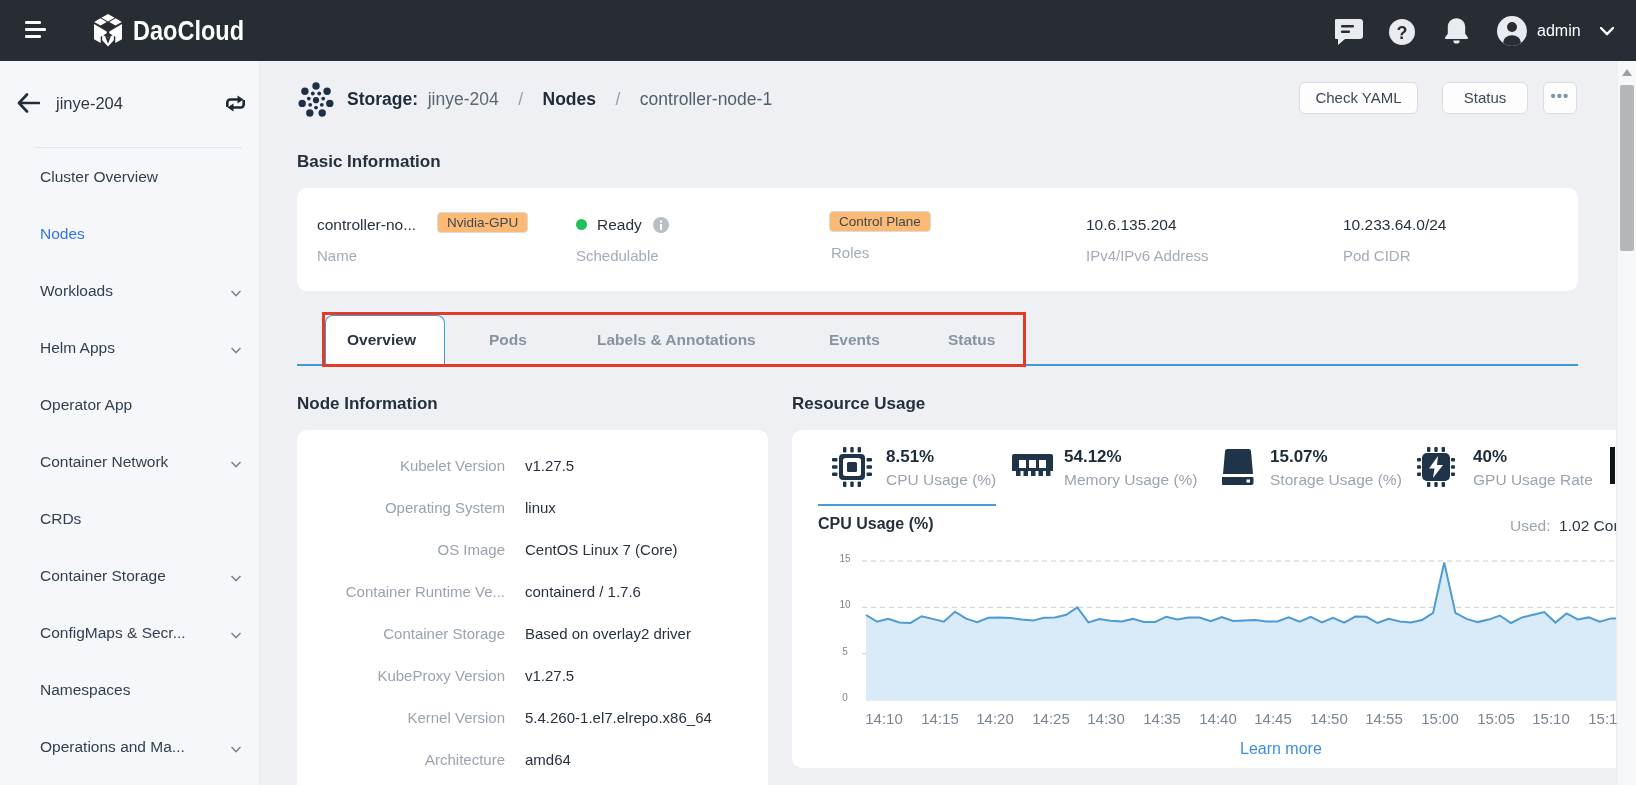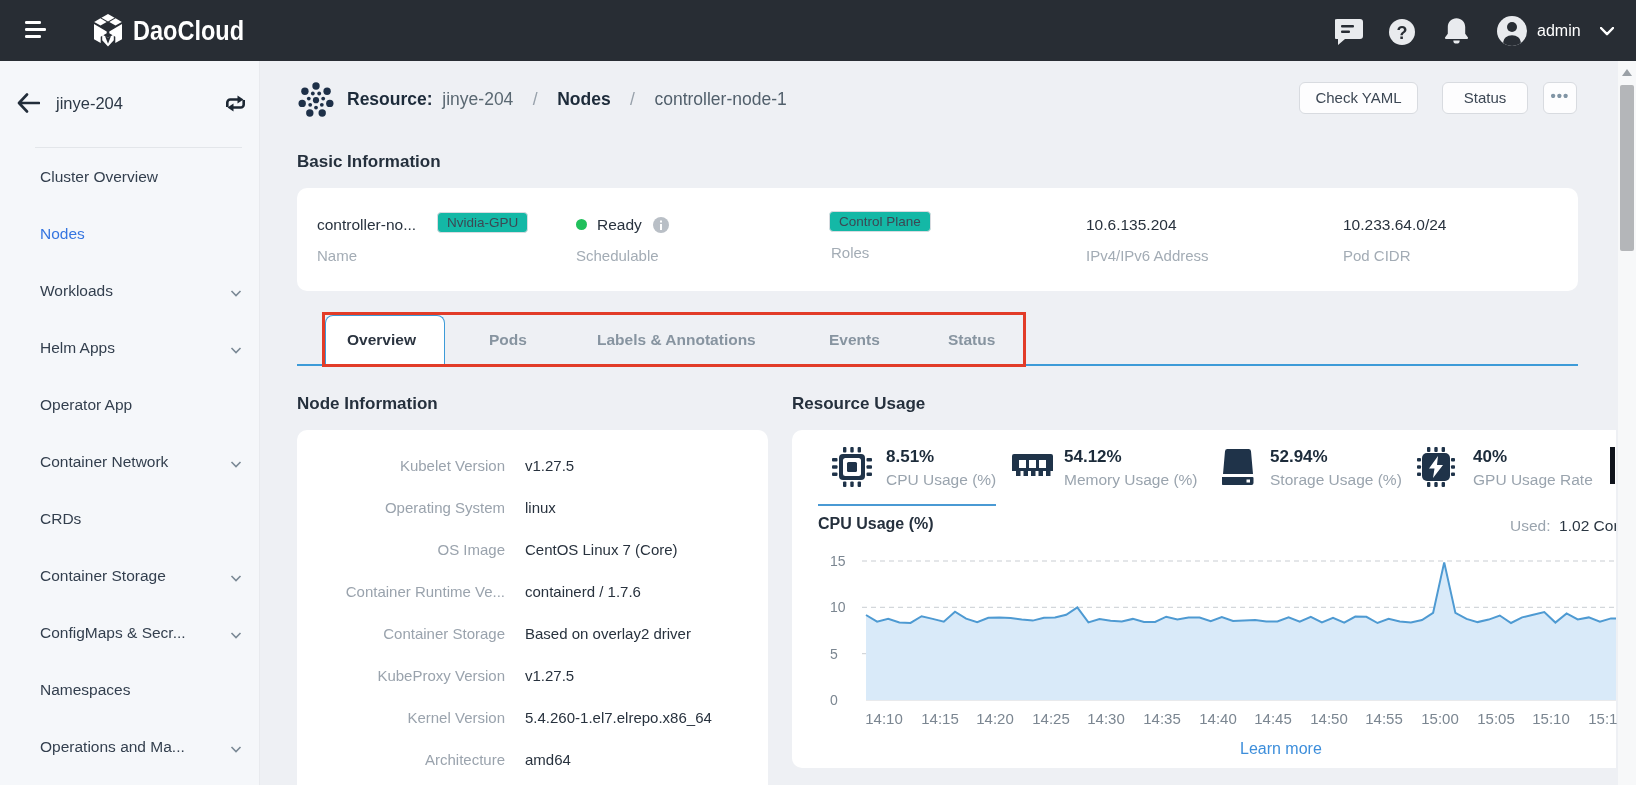--- a/index.html
+++ b/index.html
@@ -13,32 +13,32 @@
 
 #sidebar { position:absolute; left:0; top:61px; width:260px; height:724px; background:#f5f7fa; border-right:1px solid #e8eaee; }
 .nav-item { position:absolute; left:40px; width:200px; font-size:15.5px; color:#333f4e; font-weight:500; white-space:nowrap; }
 .nav-chev { position:absolute; left:229px; width:14px; height:14px; }
 
 .h-section { position:absolute; font-size:17px; font-weight:bold; color:#25303d; }
 .card { position:absolute; background:#fff; border-radius:10px; }
 .btn { position:absolute; height:32px; background:#fdfdfe; border:1px solid #d8dbe0; border-radius:6px; font-size:15px; color:#3c4754; text-align:center; line-height:30px; }
 .lbl { color:#a3acb5; font-size:15px; }
 .val { color:#28323e; font-size:15.5px; font-weight:500; }
-.tag { display:inline-block; border:1px solid #d8dbe0; border-radius:4px; background:#14b8a6; color:#3c4854; font-size:13.5px; padding:2px 9px; }
+.tag { display:inline-block; border:1px solid #d8dbe0; border-radius:4px; background:#fdba74; color:#3c4854; font-size:13.5px; padding:2px 9px; }
 
 .tab-lbl { position:absolute; top:331px; font-size:15.5px; font-weight:bold; color:#8794a0; }
 
 .ni-lbl { position:absolute; left:297px; width:208px; text-align:right; font-size:15px; color:#9aa3ad; }
 .ni-val { position:absolute; left:525px; font-size:15px; color:#28323e; font-weight:400; white-space:nowrap; }
 
 .m-pct { position:absolute; font-size:17px; font-weight:bold; color:#1c2b3a; }
 .m-lbl { position:absolute; font-size:15.5px; color:#9aa4ae; white-space:nowrap; }
 
 .xl { position:absolute; top:710px; width:56px; text-align:center; font-size:15px; color:#7b8691; }
-.yl { position:absolute; width:30px; text-align:left; font-size:14px; color:#7b8691; }
+.yl { position:absolute; width:30px; text-align:center; font-size:10px; color:#7b8691; }
 </style>
 </head>
 <body>
 
 <div id="topbar">
   <svg class="abs" style="left:25px;top:21px" width="22" height="19">
     <rect x="0" y="0" width="16" height="3" rx="1.2" fill="#fff"></rect>
     <rect x="0" y="7" width="21" height="3" rx="1.2" fill="#fff"></rect>
     <rect x="0" y="14" width="16" height="3" rx="1.2" fill="#fff"></rect>
   </svg>
@@ -146,21 +146,21 @@
       <circle cx="26.2" cy="17.6" r="1.9"></circle>
       <circle cx="24.8" cy="23.8" r="1.9"></circle>
       <circle cx="19.0" cy="26.6" r="1.9"></circle>
       <circle cx="13.2" cy="23.8" r="1.9"></circle>
       <circle cx="11.8" cy="17.6" r="1.9"></circle>
       <circle cx="15.8" cy="12.5" r="1.9"></circle>
       <circle cx="19.0" cy="19.2" r="3.1"></circle>
     </g>
   </svg>
 <div class="abs" style="left:347px;top:89px;font-size:17.5px;white-space:nowrap">
-  <span style="font-weight:bold;color:#1d2b3a">Resource:</span>
+  <span style="font-weight:bold;color:#1d2b3a">Storage:</span>
   <span style="color:#5a6872">&nbsp;jinye-204</span>
   <span style="color:#98a1ab">&nbsp;&nbsp;&nbsp;/&nbsp;&nbsp;&nbsp;</span>
   <span style="font-weight:bold;color:#1d2b3a">Nodes</span>
   <span style="color:#98a1ab">&nbsp;&nbsp;&nbsp;/&nbsp;&nbsp;&nbsp;</span>
   <span style="color:#515f6b">controller-node-1</span>
 </div>
 <div class="btn" style="left:1299px;top:82px;width:119px">Check YAML</div>
 <div class="btn" style="left:1442px;top:82px;width:86px">Status</div>
 <div class="btn" style="left:1543px;top:82px;width:34px;color:#8195a5;letter-spacing:1px;font-weight:bold;line-height:26px">•••</div>
 
@@ -247,21 +247,21 @@
     <rect x="27" y="6" width="7" height="8" fill="#fff"></rect>
   </svg>
   <div class="m-pct" style="left:272px;top:17px">54.12%</div>
   <div class="m-lbl" style="left:272px;top:41px">Memory Usage (%)</div>
 
   <svg class="abs" style="left:430px;top:19px" width="32" height="36" viewBox="0 0 32 36">
     <path d="M5.5,0 h21 a2.5,2.5 0 0 1 2.5,2.3 l2,22.7 h-30 l2,-22.7 a2.5,2.5 0 0 1 2.5,-2.3 z" fill="#1f3349"></path>
     <path d="M0.5,28 h30 a1,1 0 0 1 1,1 v5 a2,2 0 0 1 -2,2 h-28 a2,2 0 0 1 -2,-2 v-5 a1,1 0 0 1 1,-1 z" fill="#1f3349"></path>
     <rect x="24.5" y="30.5" width="3.5" height="3" fill="#fff"></rect>
   </svg>
-  <div class="m-pct" style="left:478px;top:17px">52.94%</div>
+  <div class="m-pct" style="left:478px;top:17px">15.07%</div>
   <div class="m-lbl" style="left:478px;top:41px">Storage Usage (%)</div>
 
   <svg class="abs" style="left:625px;top:17px" width="38" height="40" viewBox="0 0 38 40">
     <g fill="#1f3349">
       <rect x="5" y="6" width="28" height="28" rx="5"></rect>
       <rect x="10" y="0" width="3.4" height="5" rx="1"></rect>
         <rect x="17.3" y="0" width="3.4" height="5" rx="1"></rect>
         <rect x="24.6" y="0" width="3.4" height="5" rx="1"></rect>
       <rect x="10" y="35" width="3.4" height="5" rx="1"></rect>
         <rect x="17.3" y="35" width="3.4" height="5" rx="1"></rect>

